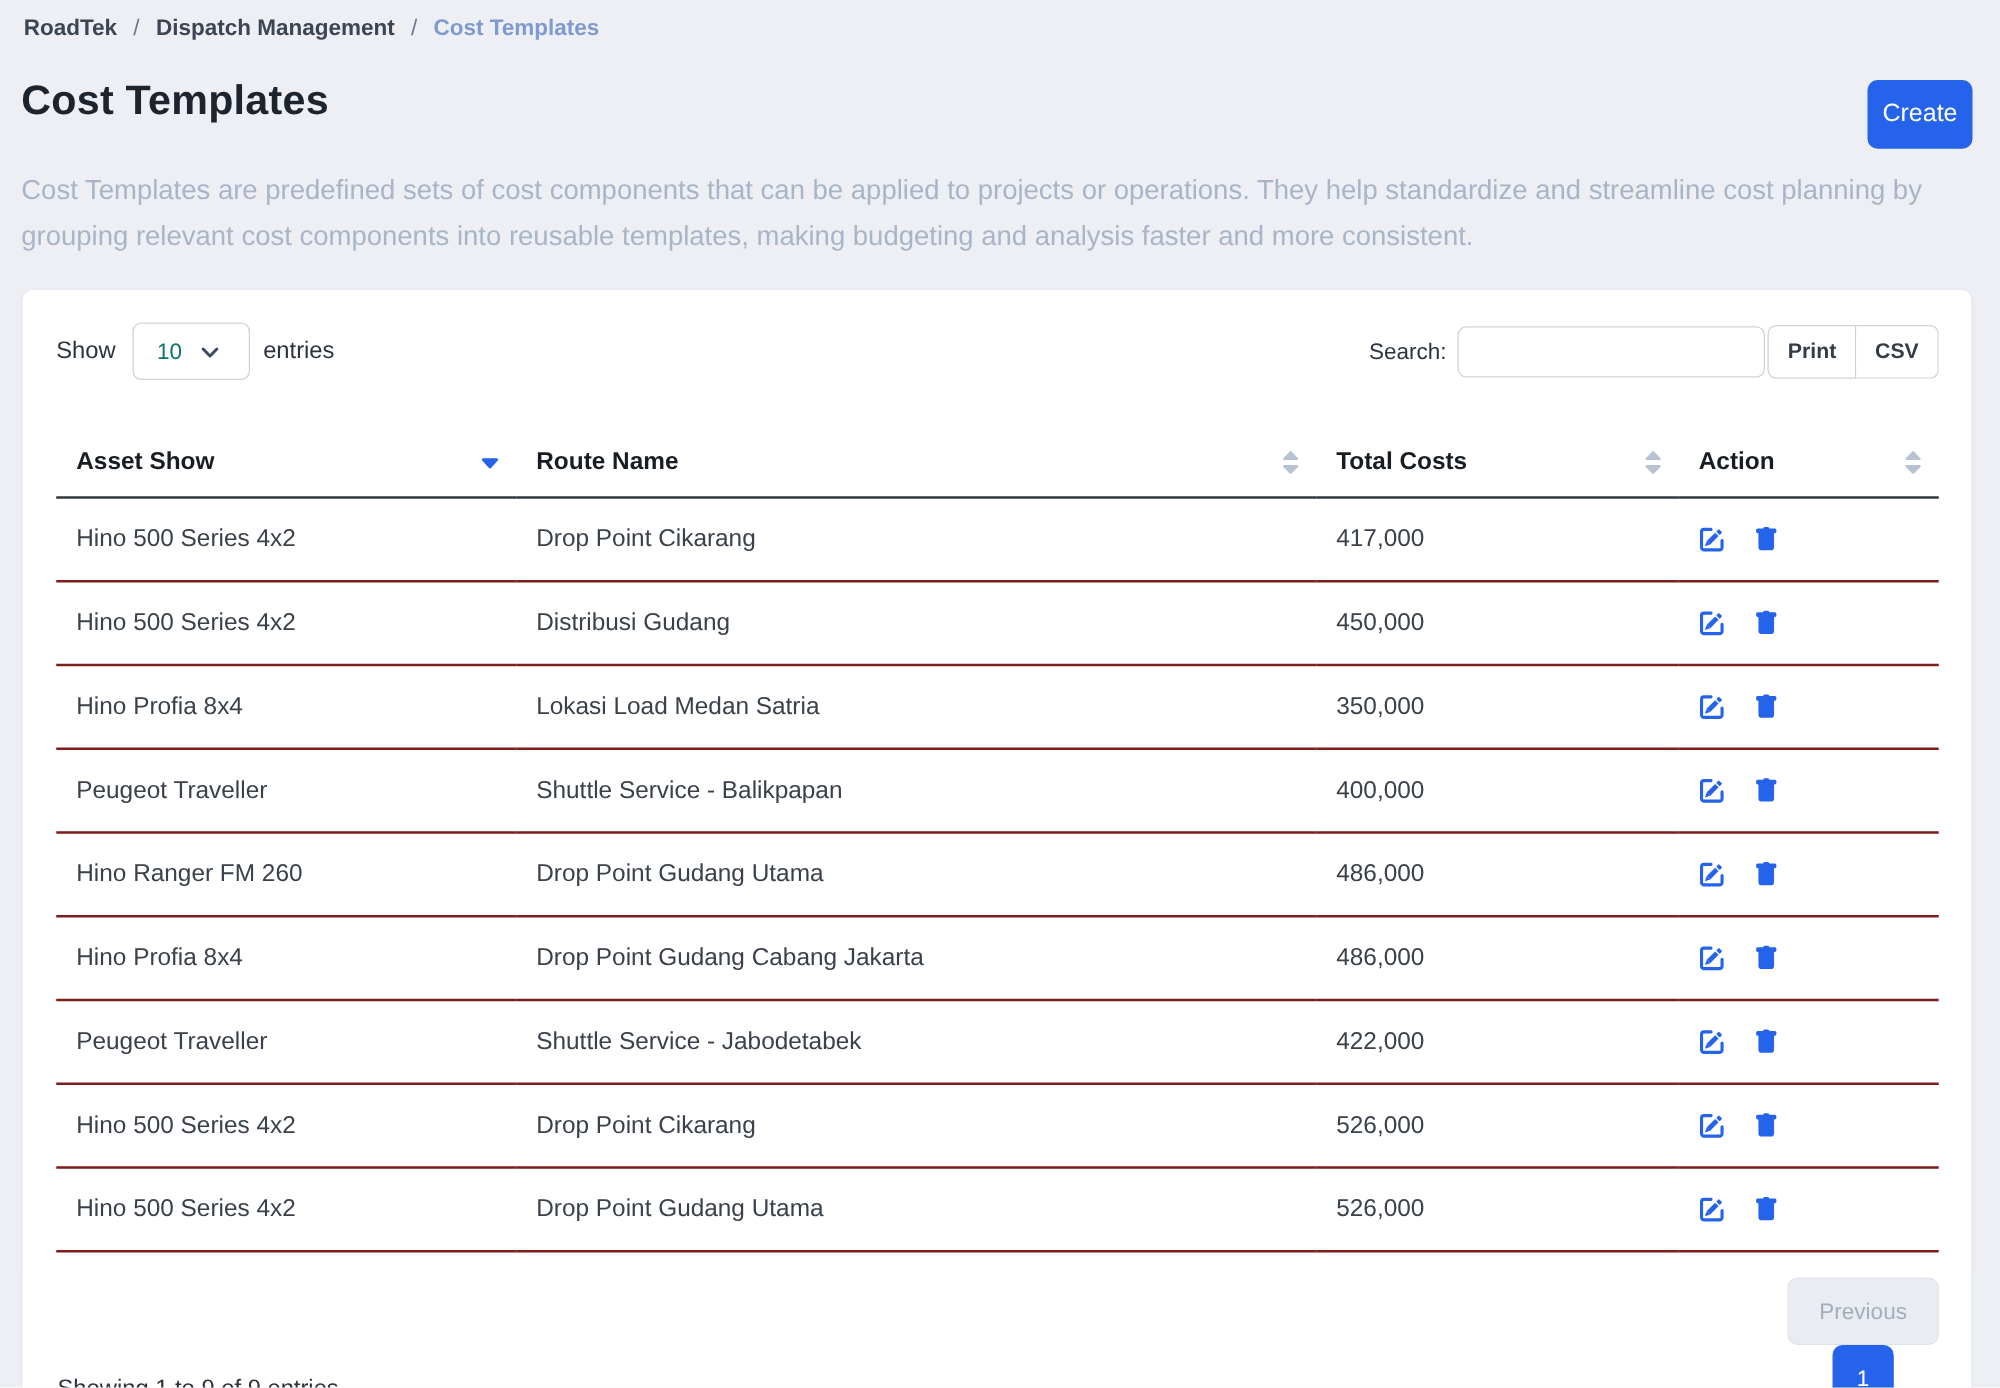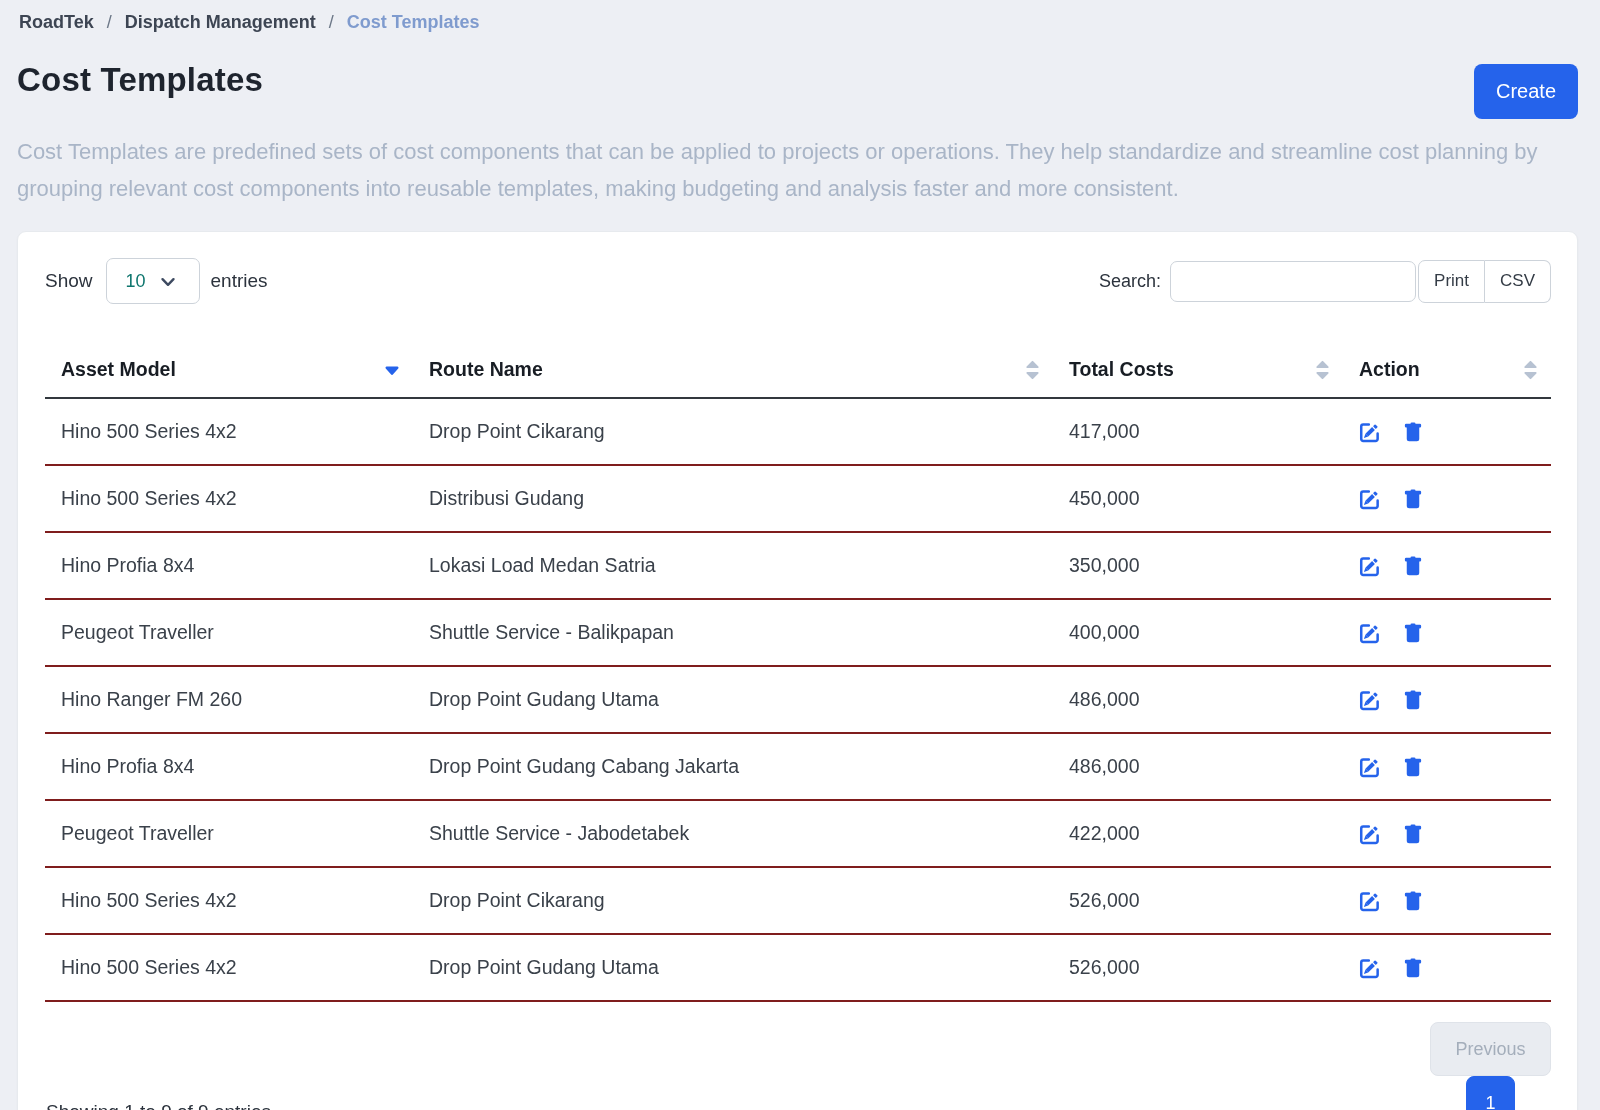--- a/index.html
+++ b/index.html
@@ -16,21 +16,21 @@
   .breadcrumb { display: flex; align-items: center; font-size: 18px; font-weight: 700; padding-left: 2px; }
   .breadcrumb .crumb { color: #3d4553; }
   .breadcrumb .sep { color: #6d7888; padding: 0 13px; font-weight: 400; }
   .breadcrumb .crumb.active { color: #7f9bce; }
 
   
   .title-row { display: flex; align-items: flex-start; justify-content: space-between; margin-top: 31px; }
   .page-title { font-size: 33px; font-weight: 700; color: #1e242e; letter-spacing: 0.2px; position: relative; top: -3px; }
   .create-btn {
     background: #2563eb; color: #ffffff; border: none; border-radius: 8px;
-    width: 104px; height: 55px; font-size: 20px; font-weight: 400;
+    width: 84px; height: 55px; font-size: 20px; font-weight: 400;
     font-family: inherit; cursor: pointer; display: flex; align-items: center; justify-content: center;
   }
 
   
   .description {
     margin-top: 14px; font-size: 22px; line-height: 37px; color: #a9b5c7;
   }
 
   
   .card {
@@ -51,21 +51,21 @@
   .length-select .value { font-size: 18px; color: #0f766e; padding-left: 19px; }
   .length-select .chev { position: absolute; right: 20px; top: 12px; }
   .controls-right { display: flex; align-items: center; }
   .search-label { font-size: 18px; color: #2c333d; margin-right: 9px; }
   .search-input {
     width: 246px; height: 41px; border: 1px solid #cdd3da; border-radius: 7px;
     font-size: 16px; padding: 0 12px; font-family: inherit; color: #2c333d; background: #fff; outline: none;
   }
   .btn-group { display: flex; margin-left: 2px; height: 43px; }
   .btn-group .gbtn {
-    background: #fff; border: 1px solid #cdd3da; font-size: 17px; font-weight: 400; color: #343c46;
+    background: #fff; border: 1px solid #cdd3da; font-size: 17px; font-weight: 700; color: #343c46;
     font-family: inherit; padding: 0 15px; cursor: pointer;
   }
   .btn-group .gbtn.first { border-radius: 7px 0 0 7px; }
   .btn-group .gbtn.last { border-radius: 0 7px 7px 0; border-left: none; }
 
   
   table.data-table { border-collapse: collapse; table-layout: fixed; width: 100%; margin-top: 38px; }
   .data-table th {
     text-align: left; font-size: 19.5px; font-weight: 700; color: #181d24;
     padding: 16px 16px; border-bottom: 2px solid #32383e; position: relative; height: 55px;
@@ -137,21 +137,21 @@
 
     <table class="data-table">
       <colgroup>
         <col style="width:368px">
           <col style="width:640px">
           <col style="width:290px">
           <col>
       </colgroup>
       <thead>
         <tr id="header-row">
-            <th><span>Asset Model</span><span class="sort-ico">
+            <th><span>Asset Show</span><span class="sort-ico">
   <svg width="16" height="10" viewBox="0 0 16 10">
     <path d="M2.6 1.6 h10.8 a1.1 1.1 0 0 1 .86 1.79 l-5.4 6.1 a1.1 1.1 0 0 1-1.72 0 l-5.4-6.1 a1.1 1.1 0 0 1 .86-1.79 z" fill="#2563eb"></path>
   </svg>
 </span></th>
             <th><span>Route Name</span><span class="sort-ico">
   <svg width="15" height="19" viewBox="0 0 15 19">
     <path d="M2.3 7.5 h10.4 a0.9 0.9 0 0 0 .68-1.5 l-5.2-5.3 a0.9 0.9 0 0 0-1.36 0 l-5.2 5.3 a0.9 0.9 0 0 0 .68 1.5 z" fill="#b7c2d2"></path>
     <path d="M2.3 11.5 h10.4 a0.9 0.9 0 0 1 .68 1.5 l-5.2 5.3 a0.9 0.9 0 0 1-1.36 0 l-5.2-5.3 a0.9 0.9 0 0 1 .68-1.5 z" fill="#b7c2d2"></path>
   </svg>
 </span></th>

